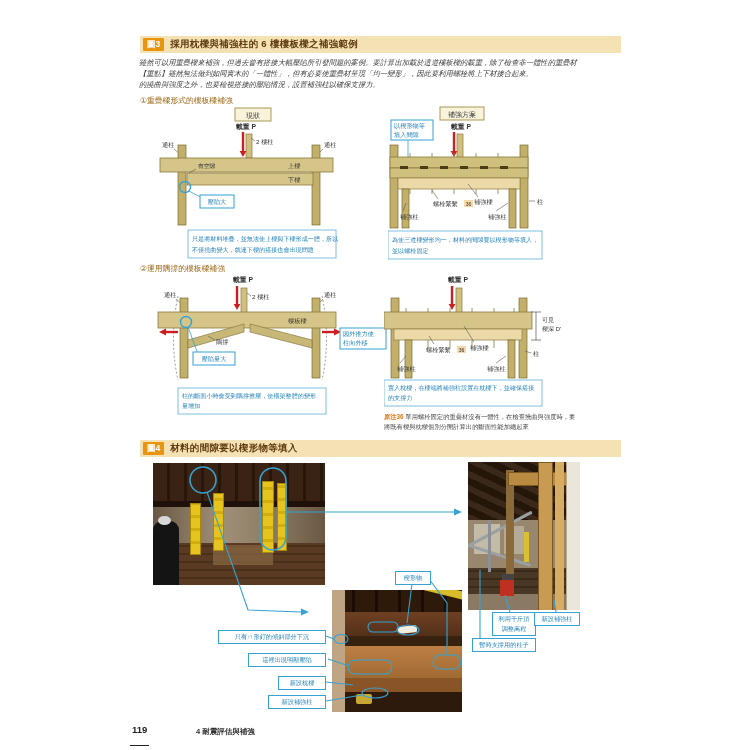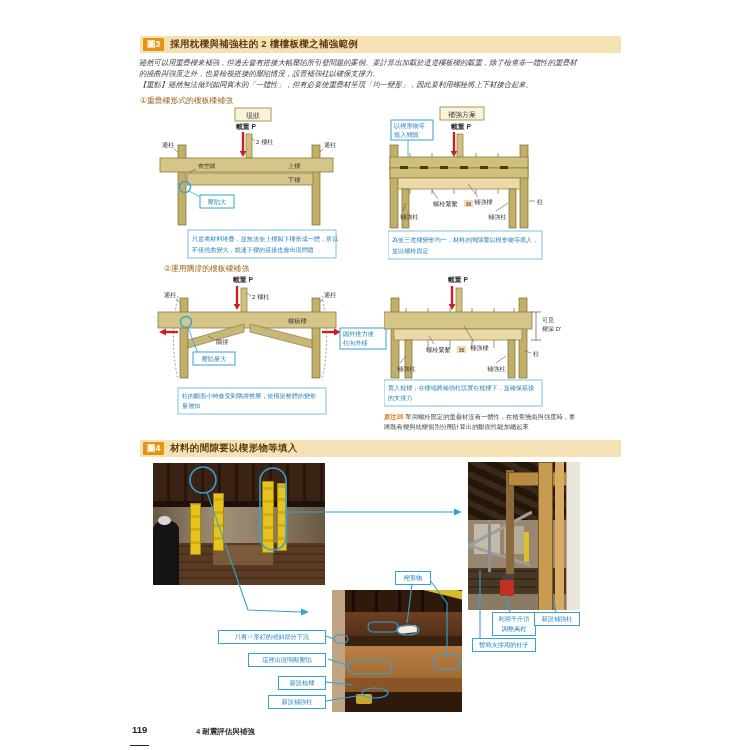--- a/index.html
+++ b/index.html
@@ -31,27 +31,27 @@
   
   .footer-num{position:absolute;left:130px;top:724px;font-size:9.5px;font-weight:bold;color:#222;
               border-bottom:1.6px solid #222;padding:0 2px 10px 2px;}
   .footer-chap{position:absolute;left:160px;top:727px;font-size:7.5px;font-weight:bold;color:#333;margin-left:36px;}
 </style>
 </head>
 <body>
 
 <div class="fig-header" style="top:36px;">
   <span class="fig-badge">圖3</span>
-  <span class="fig-title">採用枕樑與補強柱的 2 樓樓板樑之補強範例</span>
+  <span class="fig-title">採用枕樑與補強柱的 6 樓樓板樑之補強範例</span>
 </div>
 
 <div class="intro">
   <div>雖然可以用重疊樑來補強，但過去曾有搭接大幅壓陷所引發問題的案例。要計算出加載於這道樓板樑的載重，除了檢查非一體性的重疊材</div>
+  <div>【重點】雖然無法做到如同實木的「一體性」，但有必要使重疊材呈現「均一變形」，因此要利用螺栓將上下材接合起來。</div>
   <div>的撓曲與強度之外，也要檢視搭接的壓陷情況，設置補強柱以確保支撐力。</div>
-  <div>【重點】雖然無法做到如同實木的「一體性」，但有必要使重疊材呈現「均一變形」，因此要利用螺栓將上下材接合起來。</div>
 </div>
 
 <div class="sub-label" style="left:140px;top:95px;">①重疊樑形式的樓板樑補強</div>
 
 <svg class="abs" style="left:140px;top:106px;" width="248" height="156" viewBox="0 0 248 156">
   <rect x="95" y="2" width="36" height="13" fill="#faf3dc" stroke="#a89858"></rect>
   <text x="113" y="12" font-size="7" text-anchor="middle">現狀</text>
   <text x="106" y="23" font-size="6.8" font-weight="bold" text-anchor="middle">載重 P</text>
   <rect x="106" y="28" width="6" height="24" fill="#cfc07e" stroke="#8a7a40" stroke-width="0.7"></rect>
   <line x1="103" y1="26" x2="103" y2="46" stroke="#cc2020" stroke-width="2.4"></line>
@@ -120,21 +120,21 @@
   <text x="149" y="98" class="lbl-text">柱</text>
   <line x1="15" y1="105" x2="18" y2="97" stroke="#555" stroke-width="0.6"></line>
   <text x="12" y="113" class="lbl-text">補強柱</text>
   <line x1="108" y1="105" x2="120" y2="97" stroke="#555" stroke-width="0.6"></line>
   <text x="100" y="113" class="lbl-text">補強柱</text>
   <rect x="0" y="125" width="154" height="28" fill="#fff" stroke="#7cc0e0"></rect>
   <text x="4" y="136" class="cap-text">為使三道樑變形均一，材料的間隙要以楔形物等填入，</text>
   <text x="4" y="147" class="cap-text">並以螺栓固定</text>
 </svg>
 
-<div class="sub-label" style="left:140px;top:263px;margin-left:24px;">②運用隅撐的樓板樑補強</div>
+<div class="sub-label" style="left:140px;top:263px;">②運用隅撐的樓板樑補強</div>
 
 <svg class="abs" style="left:138px;top:274px;" width="250" height="150" viewBox="0 0 250 150">
   <text x="105" y="8" font-size="6.8" font-weight="bold" text-anchor="middle">載重 P</text>
   <rect x="103" y="14" width="6" height="26" fill="#cfc07e" stroke="#8a7a40" stroke-width="0.7"></rect>
   <line x1="99" y1="12" x2="99" y2="31" stroke="#cc2020" stroke-width="2.4"></line>
   <polygon points="99,36 95.6,30 102.4,30" fill="#cc2020"></polygon>
   <text x="114" y="25" class="lbl-text">2 樓柱</text>
   <line x1="113" y1="22" x2="109" y2="19" stroke="#555" stroke-width="0.6"></line>
   <text x="26" y="23" class="lbl-text">通柱</text>
   <line x1="38" y1="25" x2="44" y2="30" stroke="#555" stroke-width="0.6"></line>

